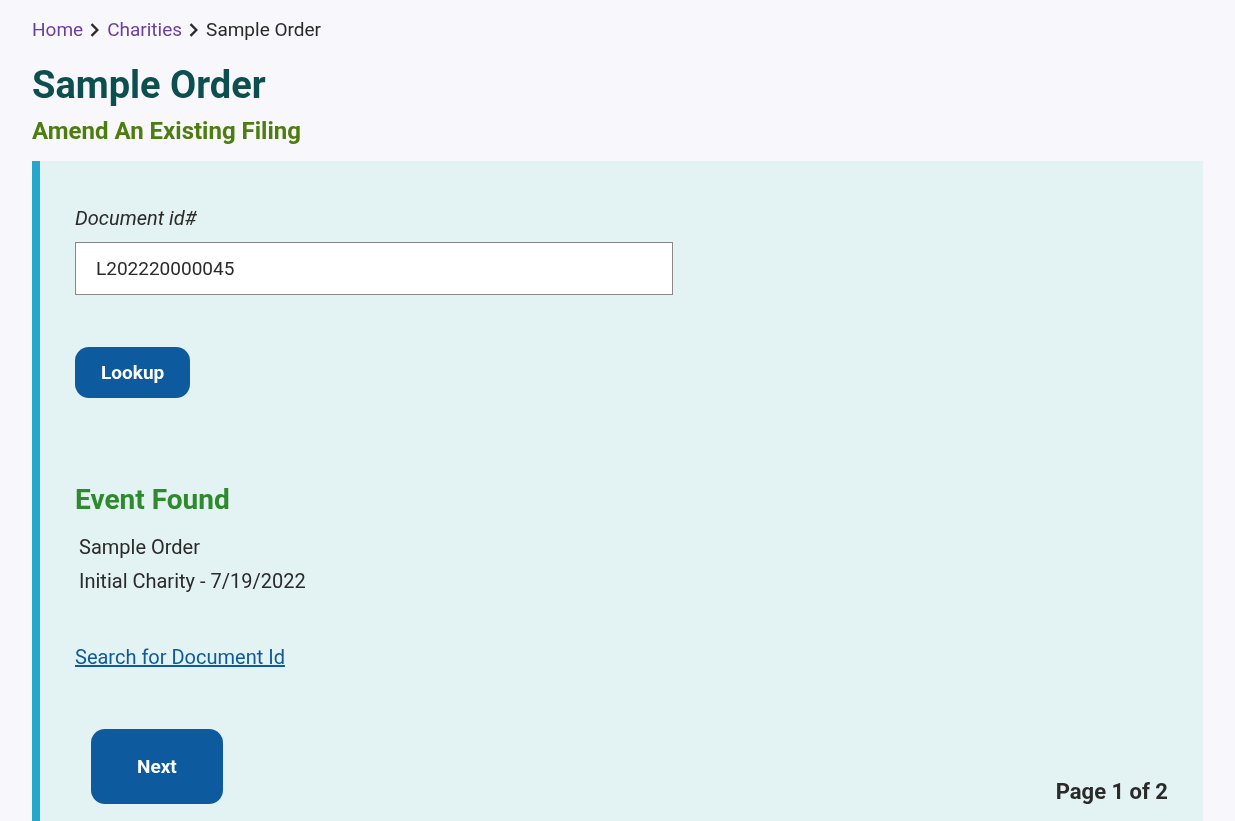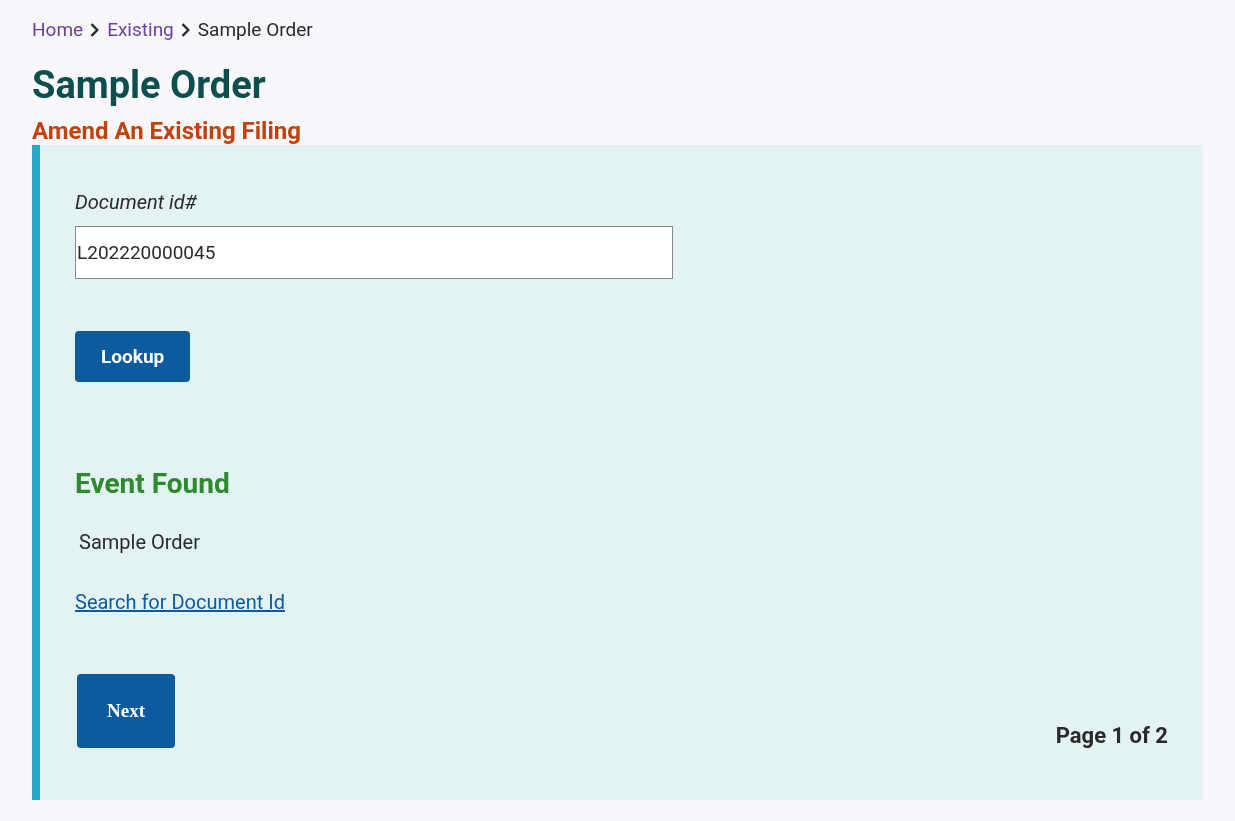--- a/index.html
+++ b/index.html
@@ -43,112 +43,112 @@
     }
     .page-title {
       font-size: 38px;
       font-weight: 700;
       color: #0d4f4f;
       margin-bottom: 10px;
     }
     .subtitle {
       font-size: 24px;
       font-weight: 700;
-      color: #c2410c;
+      color: #4d7c0f;
+      margin-bottom: 16px;
     }
     .panel {
       background: #e3f2f2;
       border-left: 8px solid #24a7c9;
       padding: 45px 35px 30px 35px;
       min-height: 655px;
       position: relative;
     }
     .field-label {
       font-size: 20px;
       color: #2a2a2a;
       margin-bottom: 12px;
       font-style: italic;
     }
     .text-input {
       width: 598px;
       max-width: 100%;
-      padding: 14px 1px;
+      padding: 14px 20px;
       font-size: 19px;
       border: 1px solid #888;
       background: #fff;
       color: #2a2a2a;
       font-family: inherit;
     }
     .btn {
       display: inline-block;
       background: #0d5a9e;
       color: #fff;
       font-size: 19px;
       font-weight: 700;
       padding: 14px 26px;
       border: none;
-      border-radius: 4px;
+      border-radius: 14px;
       cursor: pointer;
       font-family: inherit;
     }
     .lookup-btn {
       margin-top: 52px;
     }
     .event-heading {
       font-size: 28px;
       font-weight: 700;
       color: #2d8a2d;
       margin-top: 85px;
-      margin-bottom: 30px;
+      margin-bottom: 19px;
     }
     .event-line {
       font-size: 20px;
       color: #2a2a2a;
       margin-bottom: 10px;
       padding-left: 4px;
     }
     .search-link {
       display: inline-block;
       font-size: 20px;
       color: #0d5a9e;
       text-decoration: underline;
-      margin-top: 26px;
+      margin-top: 42px;
       cursor: pointer;
     }
     .bottom-row {
       display: flex;
       justify-content: space-between;
       align-items: flex-end;
       margin-top: 60px;
     }
     .next-btn {
-      padding: 26px 30px;
-      margin-left: 2px;
-      font-family: Liberation Serif, serif;
+      padding: 26px 46px;
+      margin-left: 16px;
     }
     .page-indicator {
       font-size: 22px;
       font-weight: 700;
       color: #2a2a2a;
       margin-top: 20px;
     }
   </style>
 </head>
 <body>
 
 <div class="container">
 
   <nav class="breadcrumb">
     <a class="breadcrumb-link">Home</a>
     <span class="breadcrumb-sep">
       <svg viewBox="0 0 8 12" fill="none" stroke="#2a2a2a" stroke-width="2">
           <path d="M1 1 L6 6 L1 11"></path>
         </svg>
     </span>
-    <a class="breadcrumb-link">Existing</a>
+    <a class="breadcrumb-link">Charities</a>
     <span class="breadcrumb-sep">
       <svg viewBox="0 0 8 12" fill="none" stroke="#2a2a2a" stroke-width="2">
           <path d="M1 1 L6 6 L1 11"></path>
         </svg>
     </span>
     <span class="breadcrumb-current">Sample Order</span>
   </nav>
 
   <h1 class="page-title">Sample Order</h1>
   <h2 class="subtitle">Amend An Existing Filing</h2>
@@ -158,20 +158,21 @@
     <div class="field-label">Document id#</div>
     <input type="text" class="text-input" value="L202220000045" style="">
 
     <div>
       <button class="btn lookup-btn">Lookup</button>
     </div>
 
     <h3 class="event-heading">Event Found</h3>
 
     <div class="event-line">Sample Order</div>
+    <div class="event-line">Initial Charity - 7/19/2022</div>
 
     <a class="search-link">Search for Document Id</a>
 
     <div class="bottom-row">
       <button class="btn next-btn">Next</button>
       <div class="page-indicator">Page 1 of 2</div>
     </div>
 
   </div>
 

